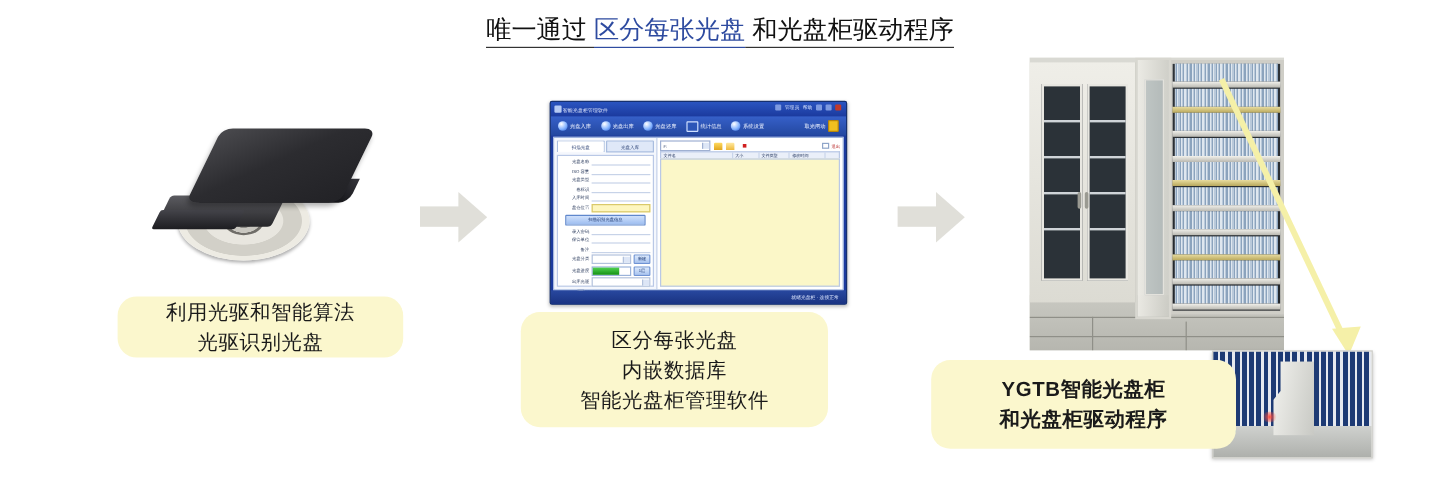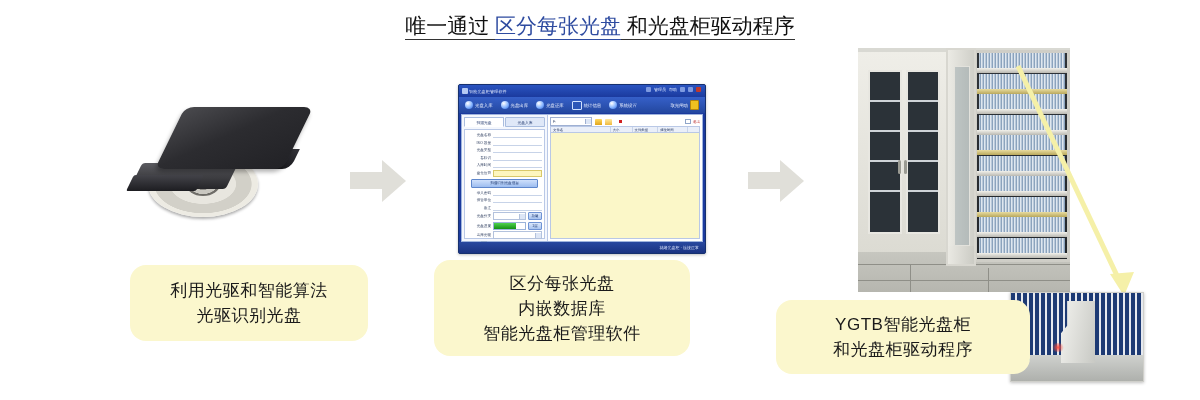--- a/index.html
+++ b/index.html
@@ -20,23 +20,23 @@
   .title span{border-bottom:1.5px solid #333;padding-bottom:2px;}
   .title .hl{color:#2e4ba0;border-bottom:1.5px solid #2e4ba0;}
 
   
   .cap{
     position:absolute;background:#fbf7cd;border-radius:16px;
     color:#1a1a1a;text-align:center;display:flex;
     align-items:center;justify-content:center;
     font-size:17px;line-height:25px;letter-spacing:.5px;
   }
-  #cap1{left:98px;top:265px;width:238px;height:76px;margin-left:32px;}
+  #cap1{left:98px;top:247px;width:238px;height:51px;}
   #cap2{left:434px;top:260px;width:256px;height:96px;}
-  #cap3{left:776px;top:300px;width:254px;height:74px;}
+  #cap3{left:776px;top:300px;width:254px;height:74px;font-weight:bold;}
   .cap .ln{display:block;}
 
   
   .arrow{position:absolute;}
   .arrow .shaft{position:absolute;left:0;top:12px;width:34px;height:17px;background:#e0dfd9;}
   .arrow .head{
     position:absolute;left:32px;top:0;width:0;height:0;
     border-top:21px solid transparent;border-bottom:21px solid transparent;
     border-left:24px solid #e0dfd9;
   }

